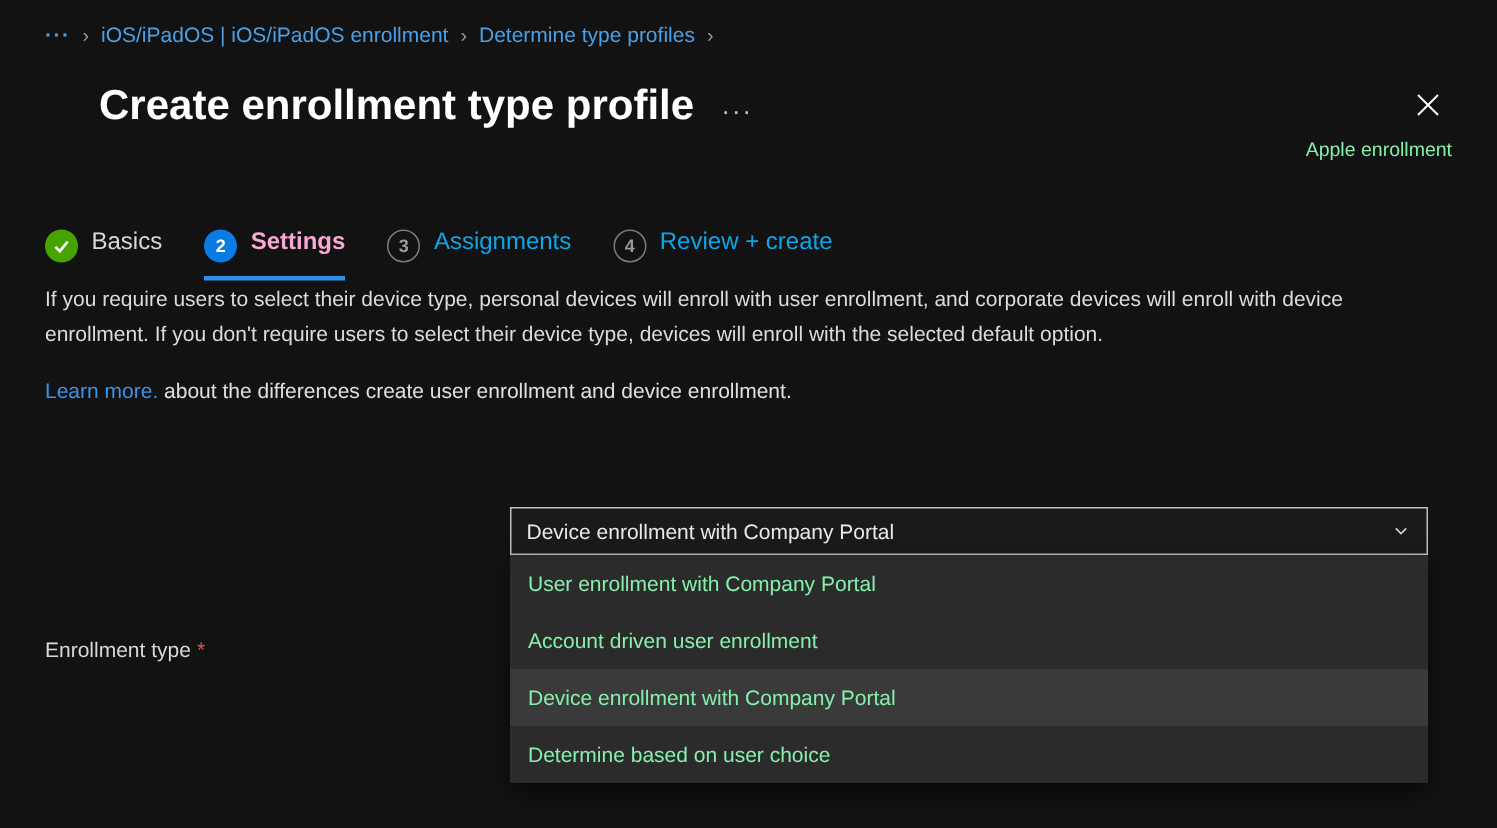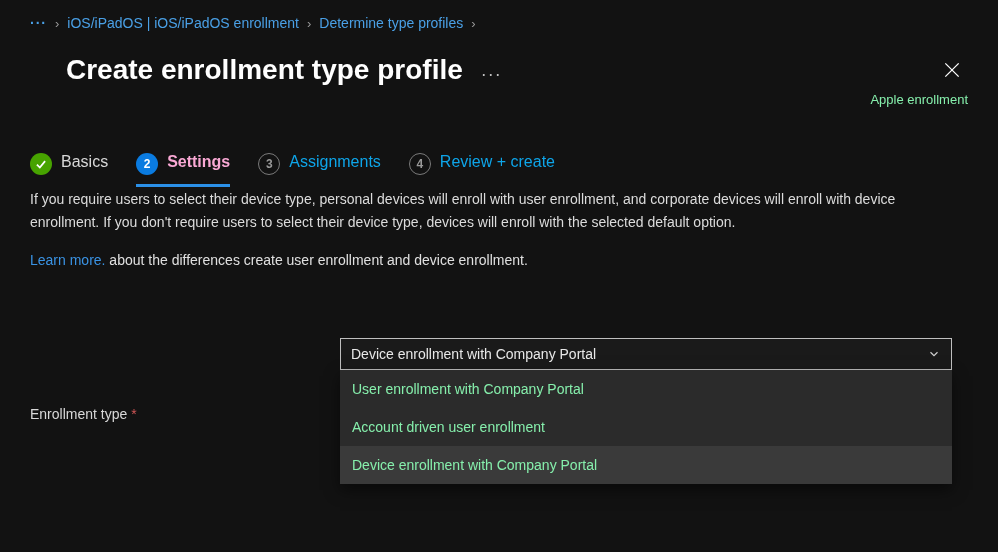--- a/index.html
+++ b/index.html
@@ -256,18 +256,19 @@
         <div class="select-box">
           <span>Device enrollment with Company Portal</span>
           <svg class="chev" width="14" height="14" viewBox="0 0 24 24">
             <polyline points="6,9 12,15 18,9" fill="none" stroke="currentColor" stroke-width="2"></polyline>
           </svg>
         </div>
         <div class="dropdown">
           <div class="dd-option">User enrollment with Company Portal</div>
           <div class="dd-option">Account driven user enrollment</div>
           <div class="dd-option highlight">Device enrollment with Company Portal</div>
+          <div class="dd-option">Determine based on user choice</div>
         </div>
       </div>
     </div>
   </div>
 
 </div>
 
 </body></html>

